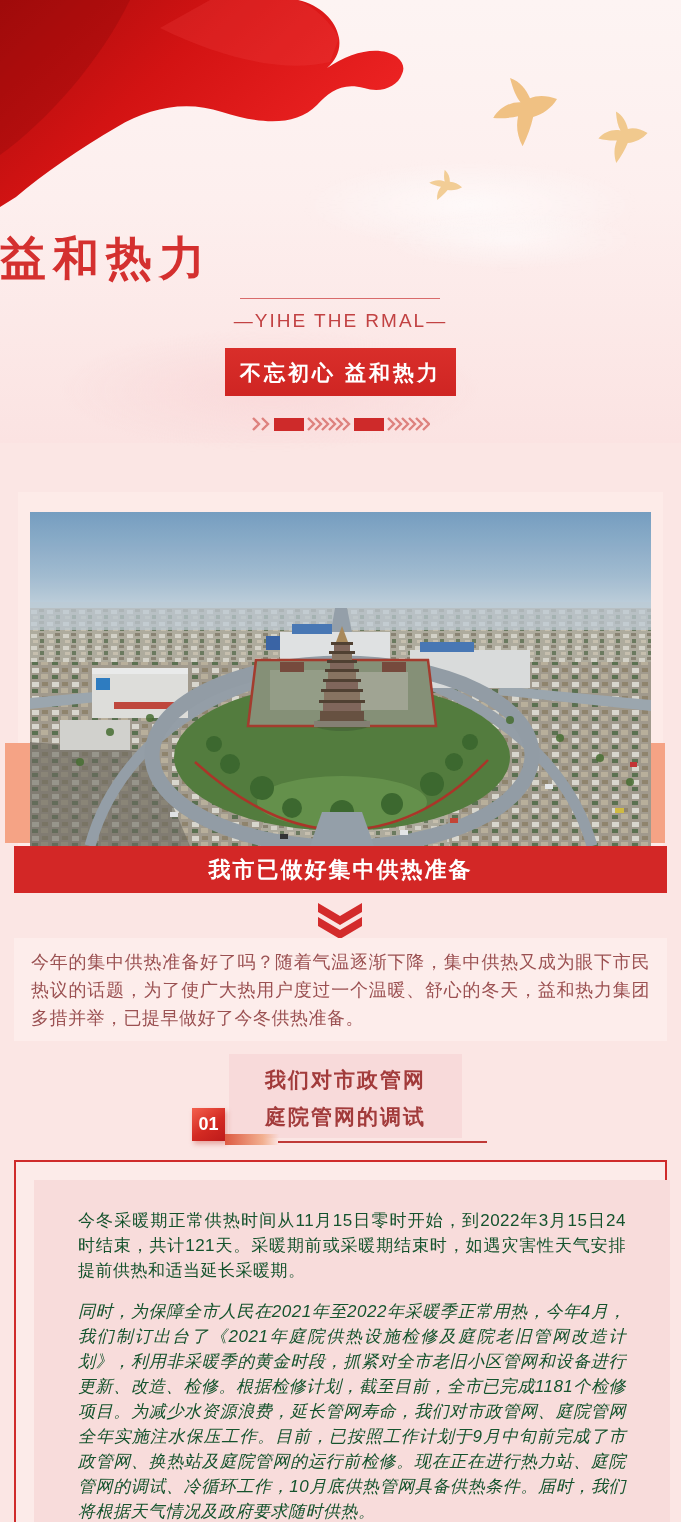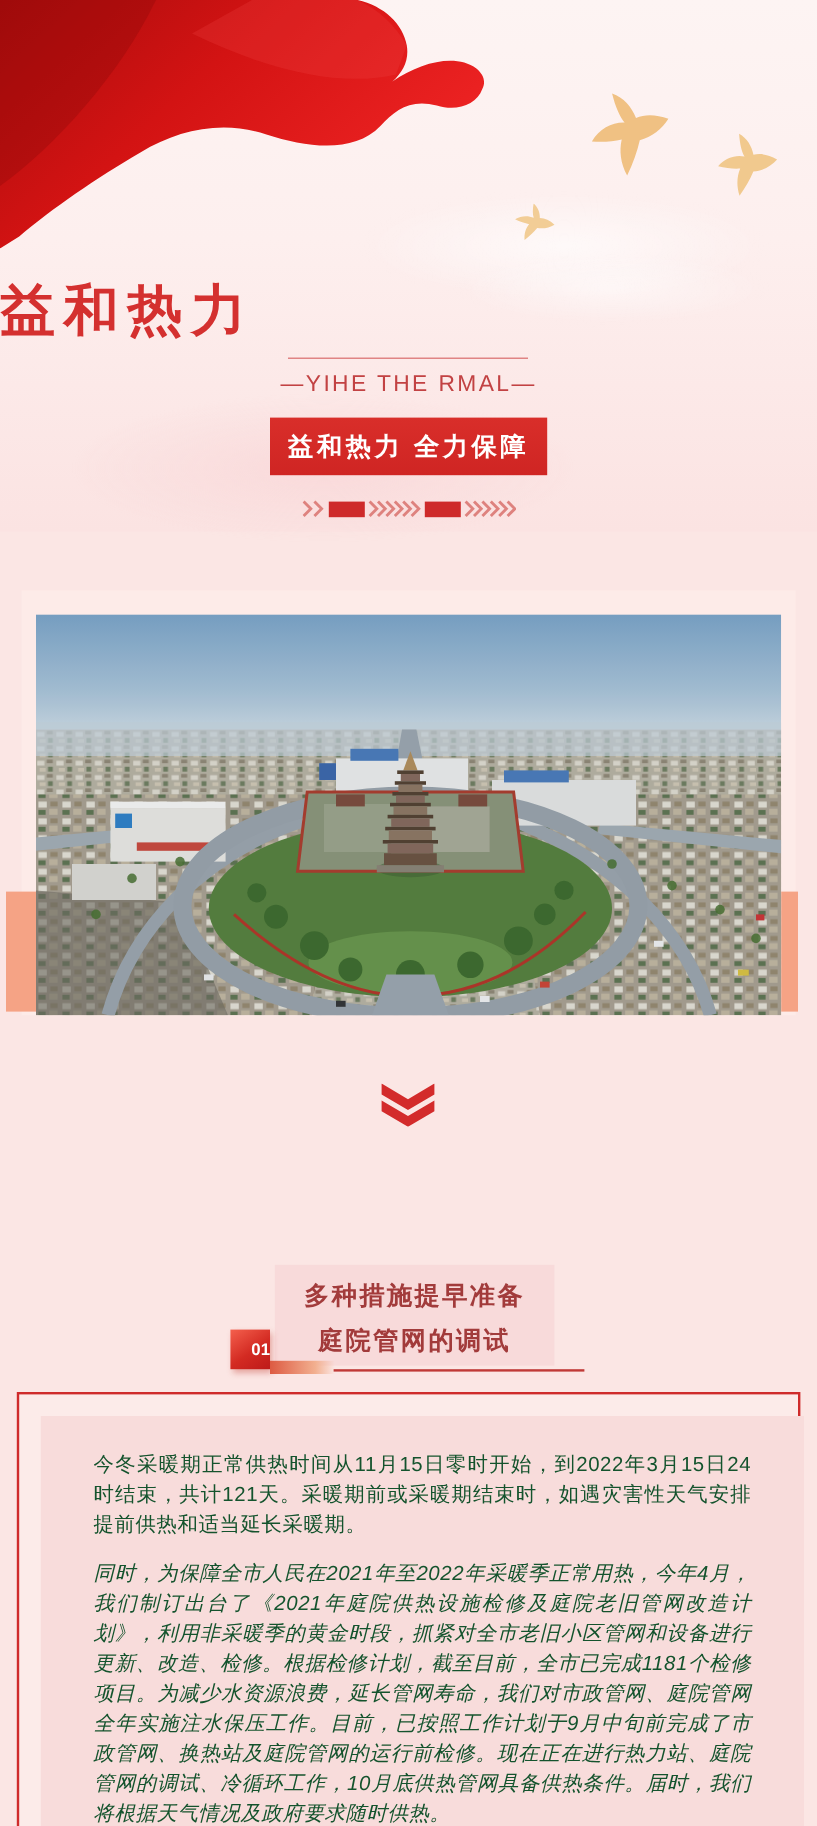--- a/index.html
+++ b/index.html
@@ -51,21 +51,21 @@
       text-align:justify;letter-spacing:.5px;}
 
   
   #heading-card{left:229px;top:1054px;width:233px;height:84px;background:#f8dada;}
   .heading-line{width:233px;text-align:center;font-size:21px;font-weight:bold;
       color:#a23b3b;letter-spacing:2px;position:absolute;left:0;}
   #heading-line1{top:12px;}
   #heading-line2{top:49px;}
   #num-badge{left:192px;top:1108px;width:33px;height:33px;line-height:33px;
       background:linear-gradient(145deg,#f4604d 0%,#d32a22 55%,#bd1a1a 100%);
-      color:#ffffff;font-size:14px;font-weight:bold;text-align:right;
+      color:#ffffff;font-size:18px;font-weight:bold;text-align:center;
       box-shadow:2px 3px 5px rgba(190,40,30,.35);}
   #num-tail{left:225px;top:1134px;width:54px;height:11px;
       background:linear-gradient(90deg,#dd5a42 0%,#f2b090 70%,rgba(248,205,180,0) 100%);}
   #heading-underline{left:278px;top:1141px;width:209px;height:2px;background:#c03a37;}
 
   
   #content-box{left:14px;top:1160px;width:653px;height:420px;box-sizing:border-box;
       border:2px solid #cf2b2b;background:#fcebe9;}
   #content-panel{position:absolute;left:18px;top:18px;width:580px;background:#f8dcdb;
       padding:12px 28px 40px 28px;}
@@ -112,21 +112,21 @@
     </svg>
     <svg id="dove-small" class="abs dove" viewBox="0 0 54 50">
       <path d="M52,22 C46,18 40,16 34,17 C33,10 30,4 24,0 C24,8 25,14 27,18
                C20,16 12,18 6,24 C12,26 18,27 23,27 C20,33 19,40 21,48
                C26,42 30,36 33,30 C40,30 47,27 52,22 Z" fill="#f2cd96"></path>
     </svg>
 
     <div id="main-title" class="abs">益和热力</div>
     <div id="title-divider" class="abs"></div>
     <div id="subtitle" class="abs">—YIHE THE RMAL—</div>
-    <button id="slogan-btn" class="abs">益和热力 全力保障</button>
+    <button id="slogan-btn" class="abs">不忘初心 益和热力</button>
 
     <svg id="deco-chevrons" class="abs" viewBox="0 0 178 20">
       <g stroke="#de827e" stroke-width="2.4" fill="none">
         <path d="M1,4 L7,10 L1,16"></path>
           <path d="M10,4 L16,10 L10,16"></path>
         <path d="M56,4 L62,10 L56,16"></path>
           <path d="M63,4 L69,10 L63,16"></path>
         <path d="M70,4 L76,10 L70,16"></path>
           <path d="M77,4 L83,10 L77,16"></path>
         <path d="M84,4 L90,10 L84,16"></path>
@@ -248,29 +248,33 @@
     <rect x="140" y="300" width="8" height="5" fill="#e9e9e9"></rect>
       <rect x="420" y="306" width="8" height="5" fill="#cc4433"></rect>
     <rect x="515" y="272" width="8" height="5" fill="#eeeeee"></rect>
       <rect x="585" y="296" width="9" height="5" fill="#d8c040"></rect>
     <rect x="250" y="322" width="8" height="5" fill="#333333"></rect>
       <rect x="370" y="318" width="8" height="5" fill="#eeeeee"></rect>
     <rect x="600" y="250" width="7" height="5" fill="#cc3333"></rect>
     <rect x="0" y="0" width="621" height="334" fill="#2b4d7a" opacity="0.05"></rect>
   </svg>
 
+  <div id="caption-banner" class="abs">我市已做好集中供热准备</div>
 
   <svg id="double-chevron" class="abs" viewBox="0 0 46 36">
     <path d="M1,0 L23,13 L45,0 L45,9 L23,22 L1,9 Z" fill="#d32b2b"></path>
     <path d="M1,14 L23,27 L45,14 L45,23 L23,36 L1,23 Z" fill="#d32b2b"></path>
   </svg>
 
+  <div id="intro-panel" class="abs">
+    <p>今年的集中供热准备好了吗？随着气温逐渐下降，集中供热又成为眼下市民热议的话题，为了使广大热用户度过一个温暖、舒心的冬天，益和热力集团多措并举，已提早做好了今冬供热准备。</p>
+  </div>
 
   <div id="heading-card" class="abs">
-    <div id="heading-line1" class="heading-line">多种措施提早准备</div>
+    <div id="heading-line1" class="heading-line">我们对市政管网</div>
     <div id="heading-line2" class="heading-line">庭院管网的调试</div>
   </div>
   <div id="num-badge" class="abs">01</div>
   <div id="num-tail" class="abs"></div>
   <div id="heading-underline" class="abs"></div>
 
   <div id="content-box" class="abs">
     <div id="content-panel">
       <p id="para1">今冬采暖期正常供热时间从11月15日零时开始，到2022年3月15日24时结束，共计121天。采暖期前或采暖期结束时，如遇灾害性天气安排提前供热和适当延长采暖期。</p>
       <p id="para2">同时，为保障全市人民在2021年至2022年采暖季正常用热，今年4月，我们制订出台了《2021年庭院供热设施检修及庭院老旧管网改造计划》，利用非采暖季的黄金时段，抓紧对全市老旧小区管网和设备进行更新、改造、检修。根据检修计划，截至目前，全市已完成1181个检修项目。为减少水资源浪费，延长管网寿命，我们对市政管网、庭院管网全年实施注水保压工作。目前，已按照工作计划于9月中旬前完成了市政管网、换热站及庭院管网的运行前检修。现在正在进行热力站、庭院管网的调试、冷循环工作，10月底供热管网具备供热条件。届时，我们将根据天气情况及政府要求随时供热。</p>

